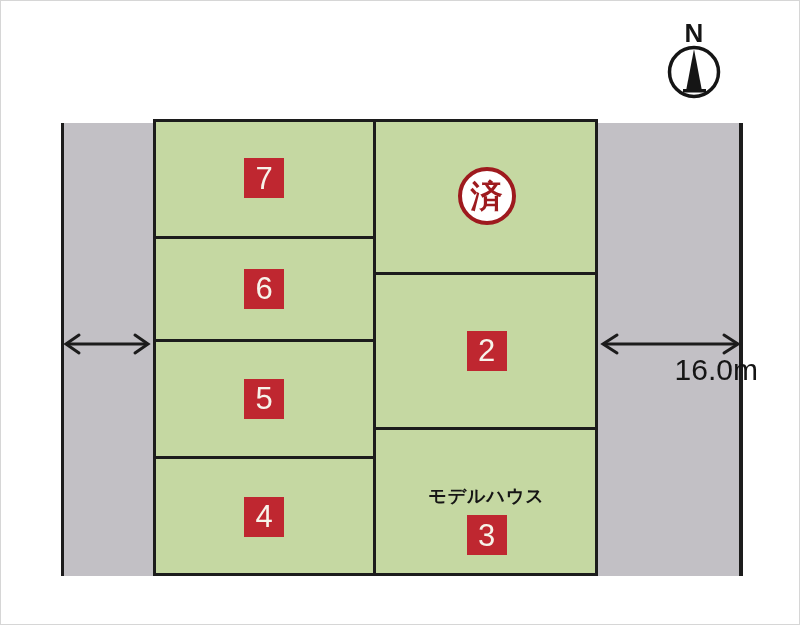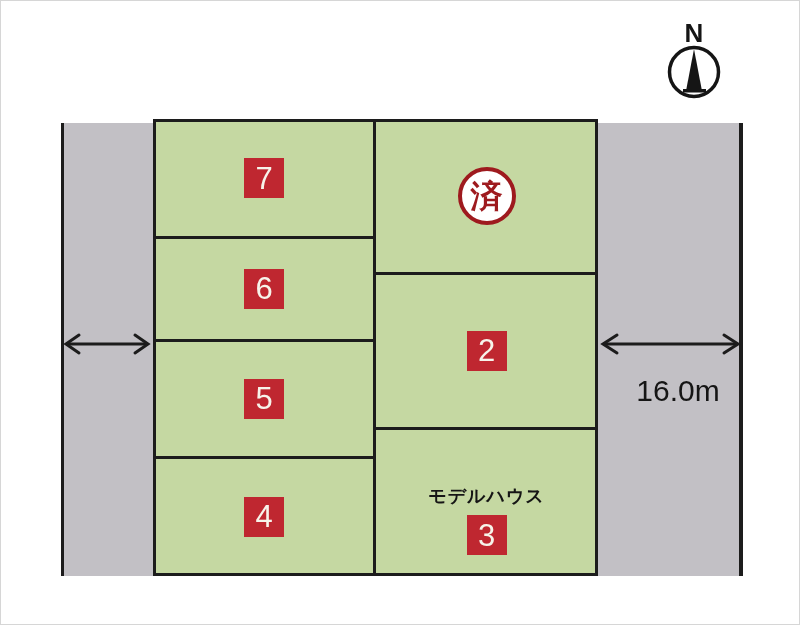--- a/index.html
+++ b/index.html
@@ -44,21 +44,21 @@
     justify-content:center;font-size:32px;font-weight:bold;line-height:1;
   }
   .model-label{
     font-size:18px;font-weight:bold;color:#151515;margin-bottom:7px;
     letter-spacing:1px;white-space:nowrap;
   }
   .dim-label{
     position:absolute;font-size:30px;color:#151515;text-align:center;
   }
   .dim-left{left:58px;top:351px;width:92px;}
-  .dim-right{left:597px;top:373px;width:160px;}
+  .dim-right{left:597px;top:352px;width:160px;text-align:right;}
   .arrow-svg{position:absolute;}
   .arrow-left{left:60px;top:330px;}
   .arrow-right{left:597px;top:330px;}
   .compass-svg{position:absolute;left:656px;top:12px;}
 </style>
 </head>
 <body>
 
 <div class="canvas">
 

